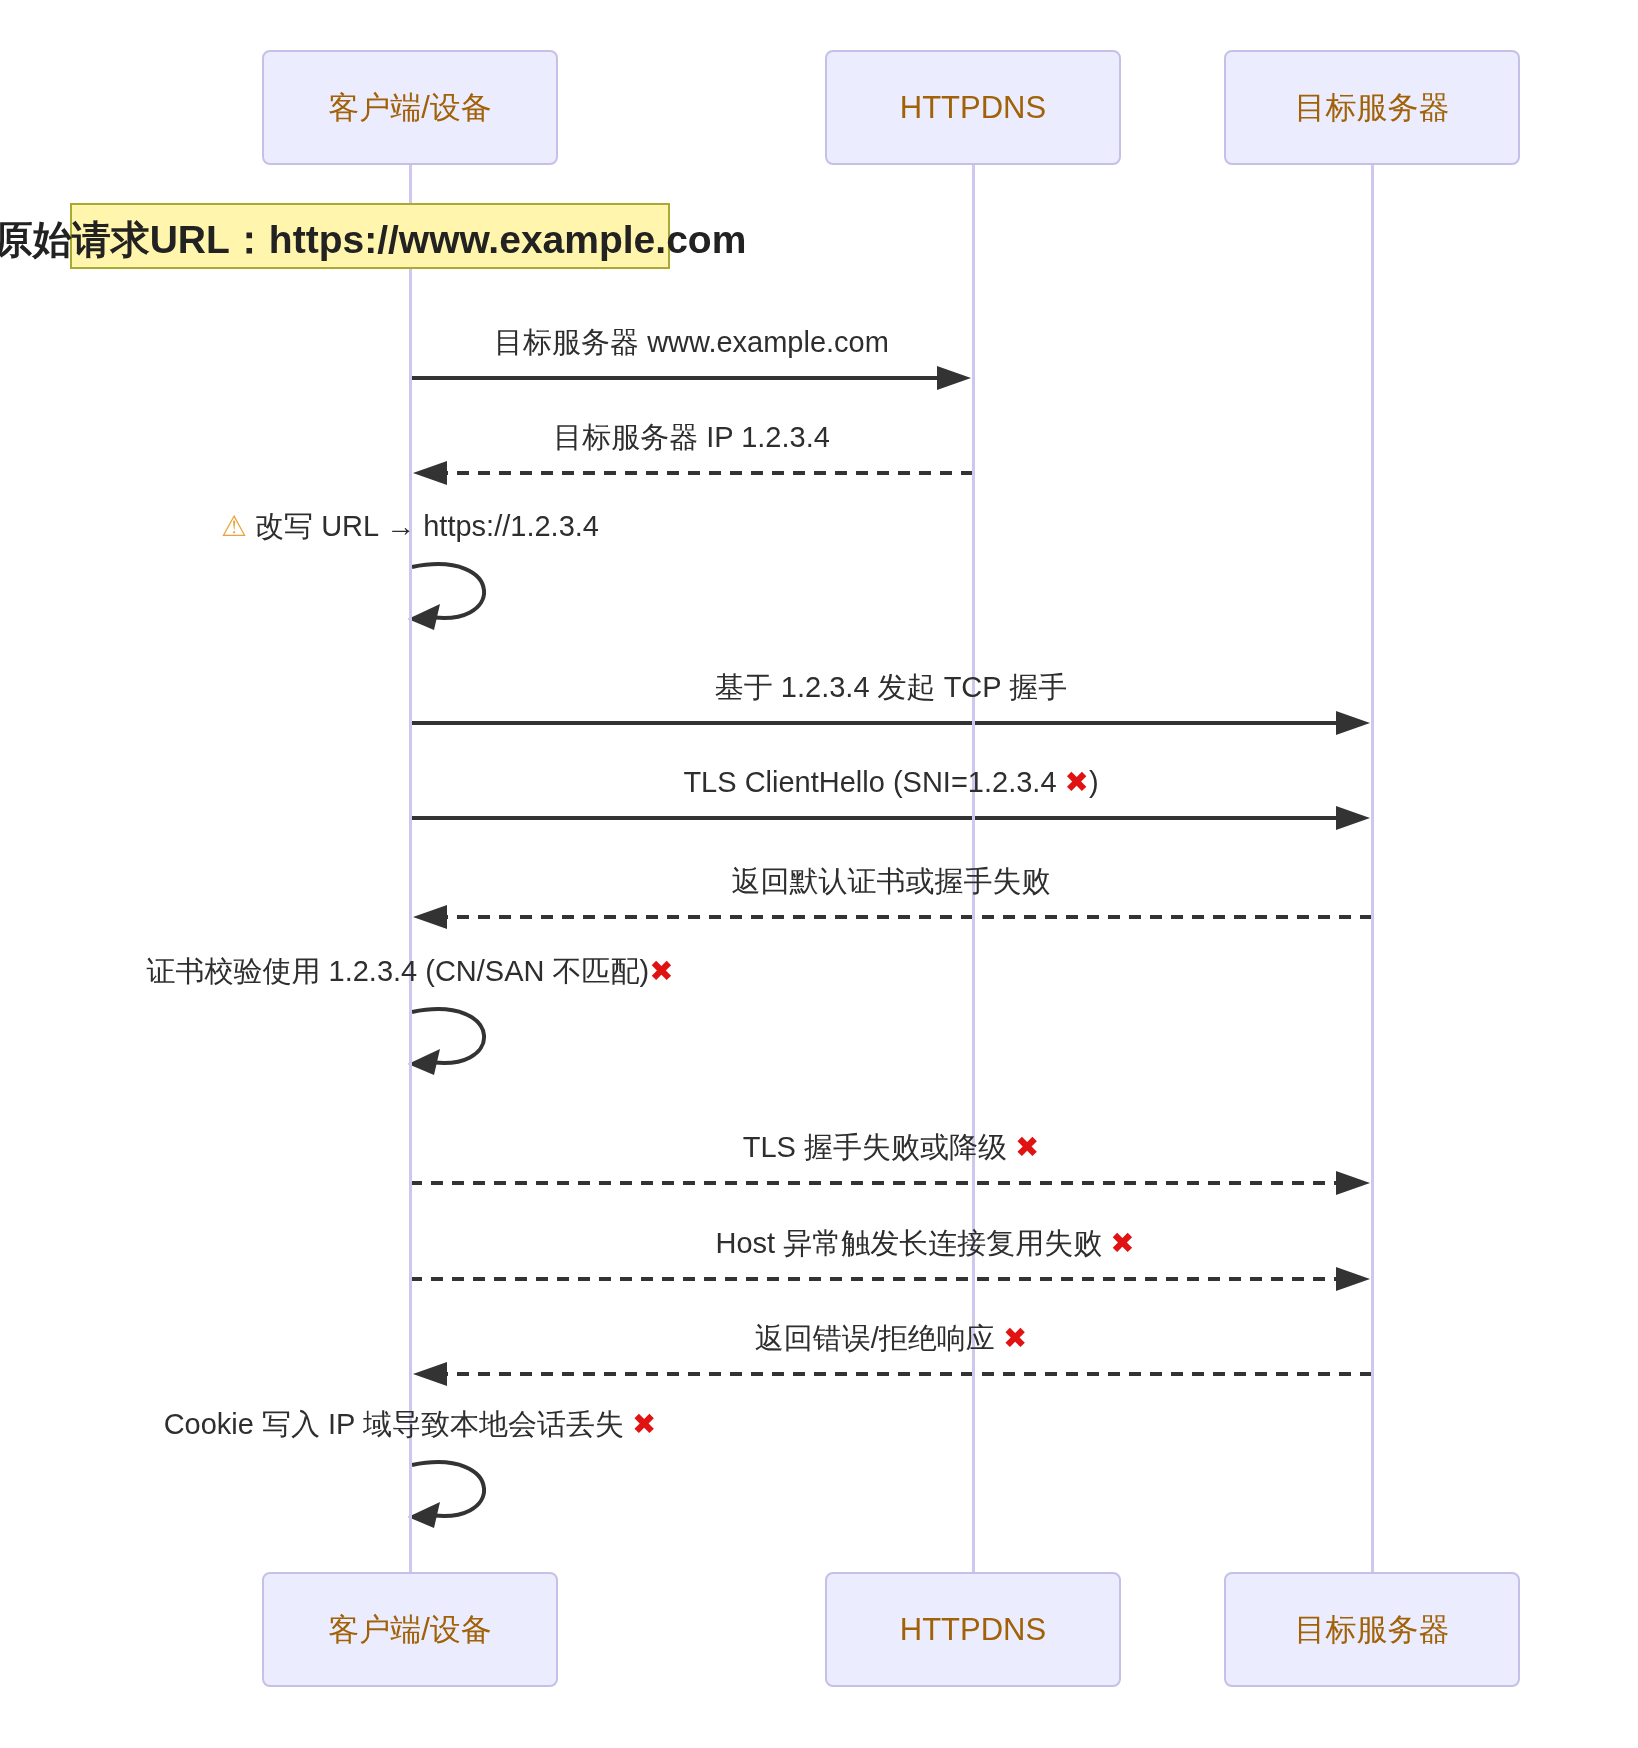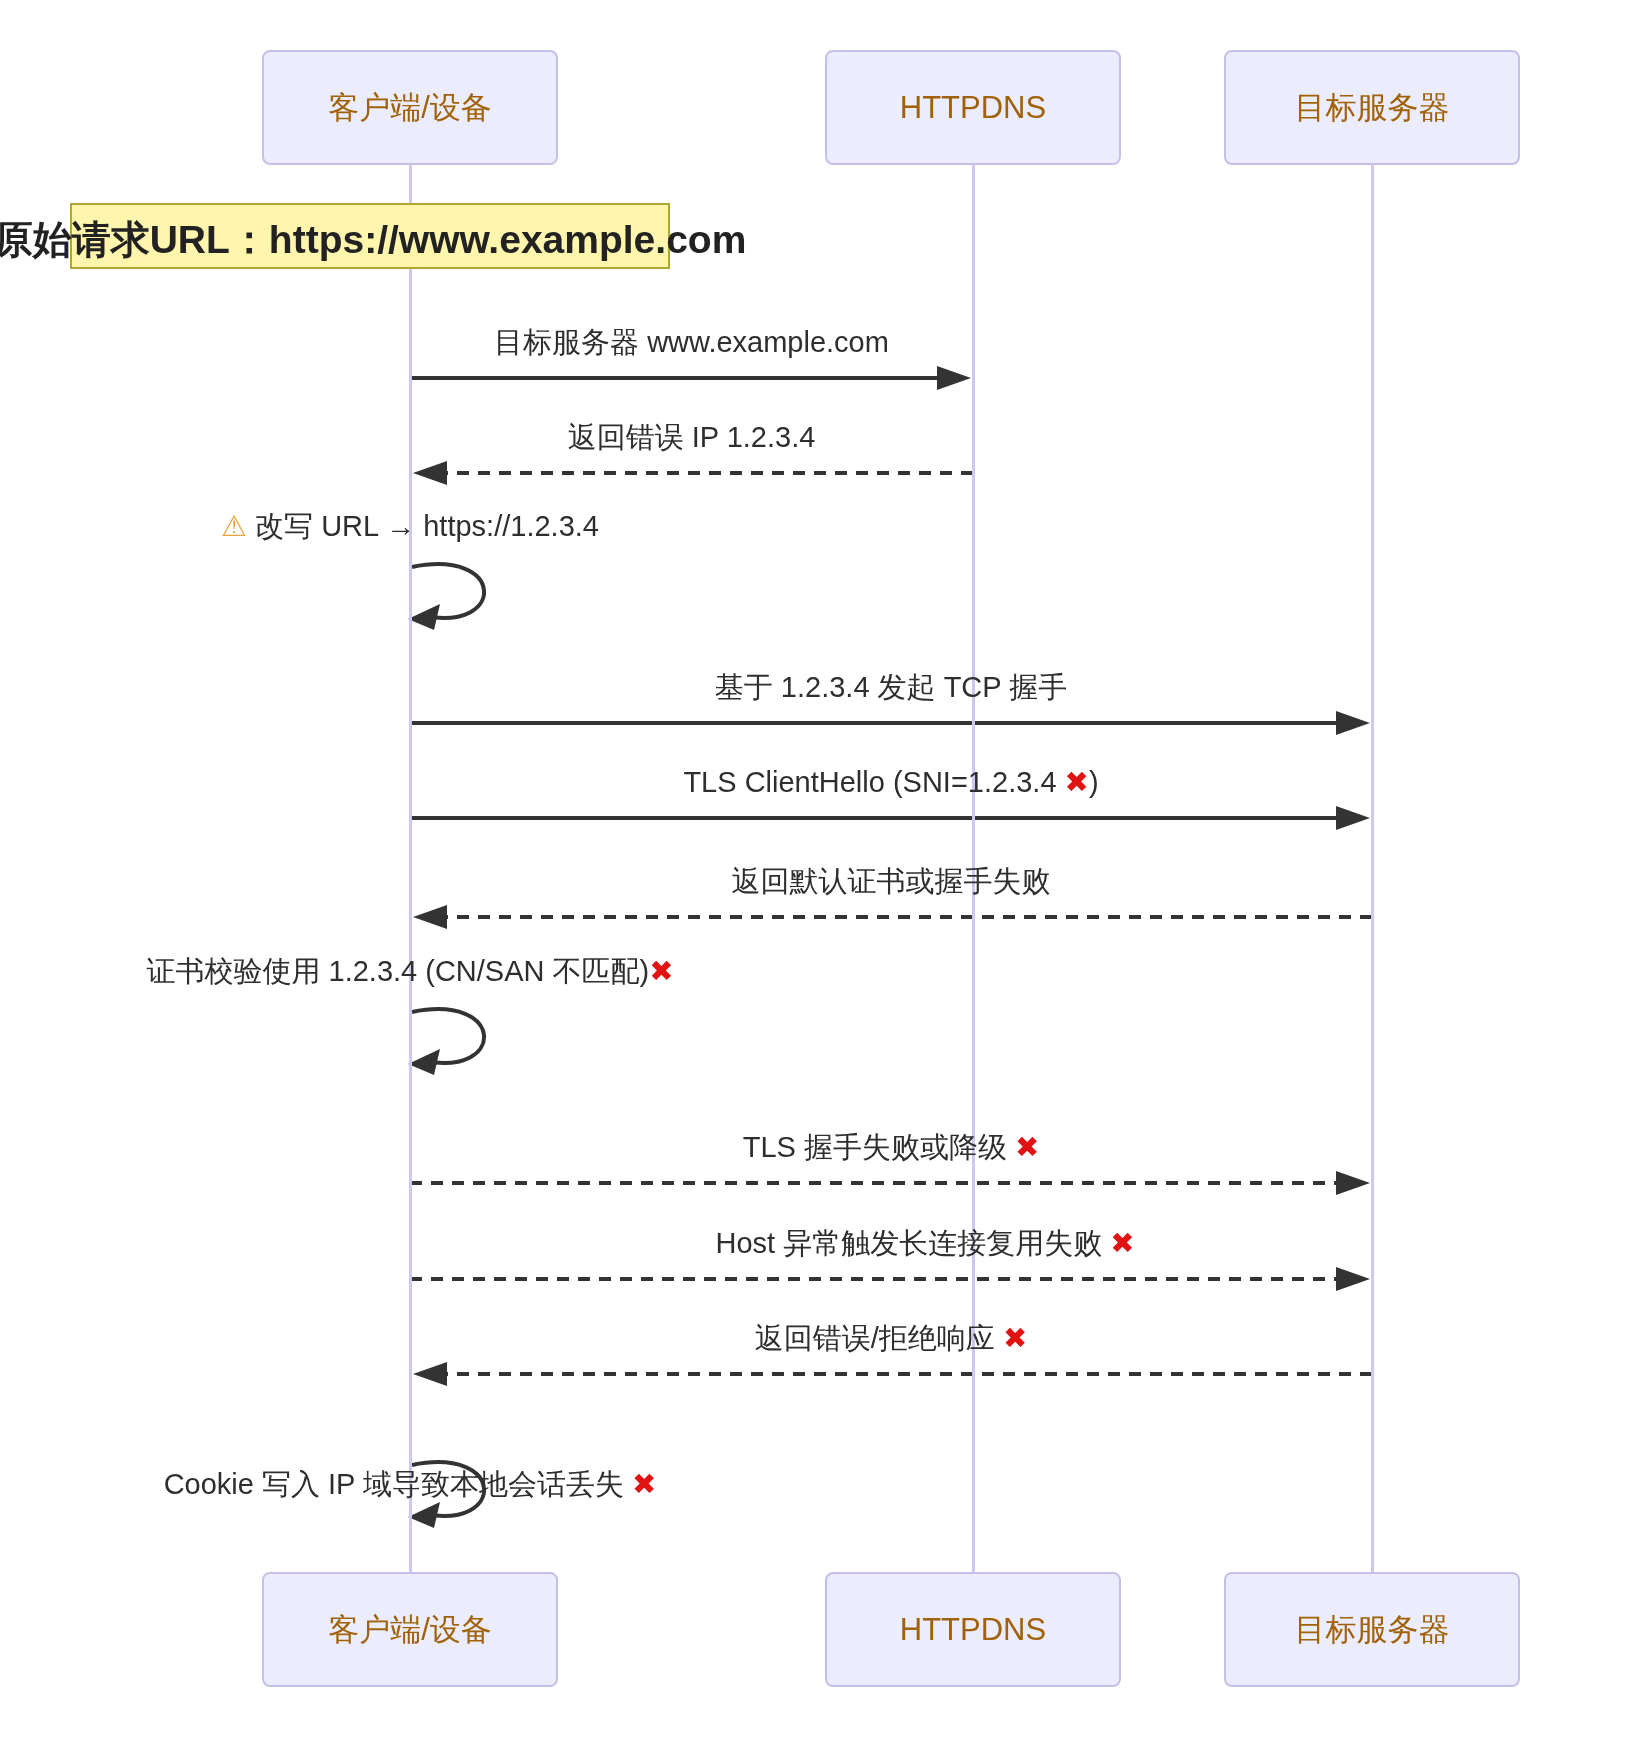--- a/index.html
+++ b/index.html
@@ -72,27 +72,27 @@
       <div class="actor" style="left:825px;top:1572px;background:#ECECFF;border-color:#C6C0E8;">
         <span>HTTPDNS</span>
       </div>
       <div class="actor" style="left:1224px;top:50px;background:#ECECFF;border-color:#C6C0E8;">
         <span>目标服务器</span>
       </div>
       <div class="actor" style="left:1224px;top:1572px;background:#ECECFF;border-color:#C6C0E8;">
         <span>目标服务器</span>
       </div>
       <div class="msg-label" style="left:410px;width:563px;top:322px;">目标服务器 www.example.com</div>
-      <div class="msg-label" style="left:410px;width:563px;top:417px;">返回错误 IP 1.2.3.4</div>
+      <div class="msg-label" style="left:410px;width:563px;top:417px;">目标服务器 IP 1.2.3.4</div>
       <div class="msg-label self-label" style="left:410px;top:506px;"><span class="warn-mark">⚠</span> 改写 URL → https://1.2.3.4</div>
       <div class="msg-label" style="left:410px;width:962px;top:667px;">基于 1.2.3.4 发起 TCP 握手</div>
       <div class="msg-label" style="left:410px;width:962px;top:762px;">TLS ClientHello (SNI=1.2.3.4 <span class="x-mark">✖</span>)</div>
       <div class="msg-label" style="left:410px;width:962px;top:861px;">返回默认证书或握手失败</div>
       <div class="msg-label self-label" style="left:410px;top:951px;">证书校验使用 1.2.3.4 (CN/SAN 不匹配)<span class="x-mark">✖</span></div>
       <div class="msg-label" style="left:410px;width:962px;top:1127px;">TLS 握手失败或降级 <span class="x-mark">✖</span></div>
       <div class="msg-label" style="left:428px;width:962px;top:1223px;margin-left:16px;">Host 异常触发长连接复用失败 <span class="x-mark">✖</span></div>
       <div class="msg-label" style="left:410px;width:962px;top:1318px;">返回错误/拒绝响应 <span class="x-mark">✖</span></div>
-      <div class="msg-label self-label" style="left:410px;top:1464px;">Cookie 写入 IP 域导致本地会话丢失 <span class="x-mark">✖</span></div>
+      <div class="msg-label self-label" style="left:410px;top:1404px;">Cookie 写入 IP 域导致本地会话丢失 <span class="x-mark">✖</span></div>
     </div>
   <div class="note" id="note-box" style="left: 70px; top: 203px; width: 600px; height: 66px; background: rgb(255, 245, 173); border-color: rgb(170, 170, 51);">
     <span>原始请求URL：https://www.example.com</span>
   </div>
 </div>
 
 </body></html>

